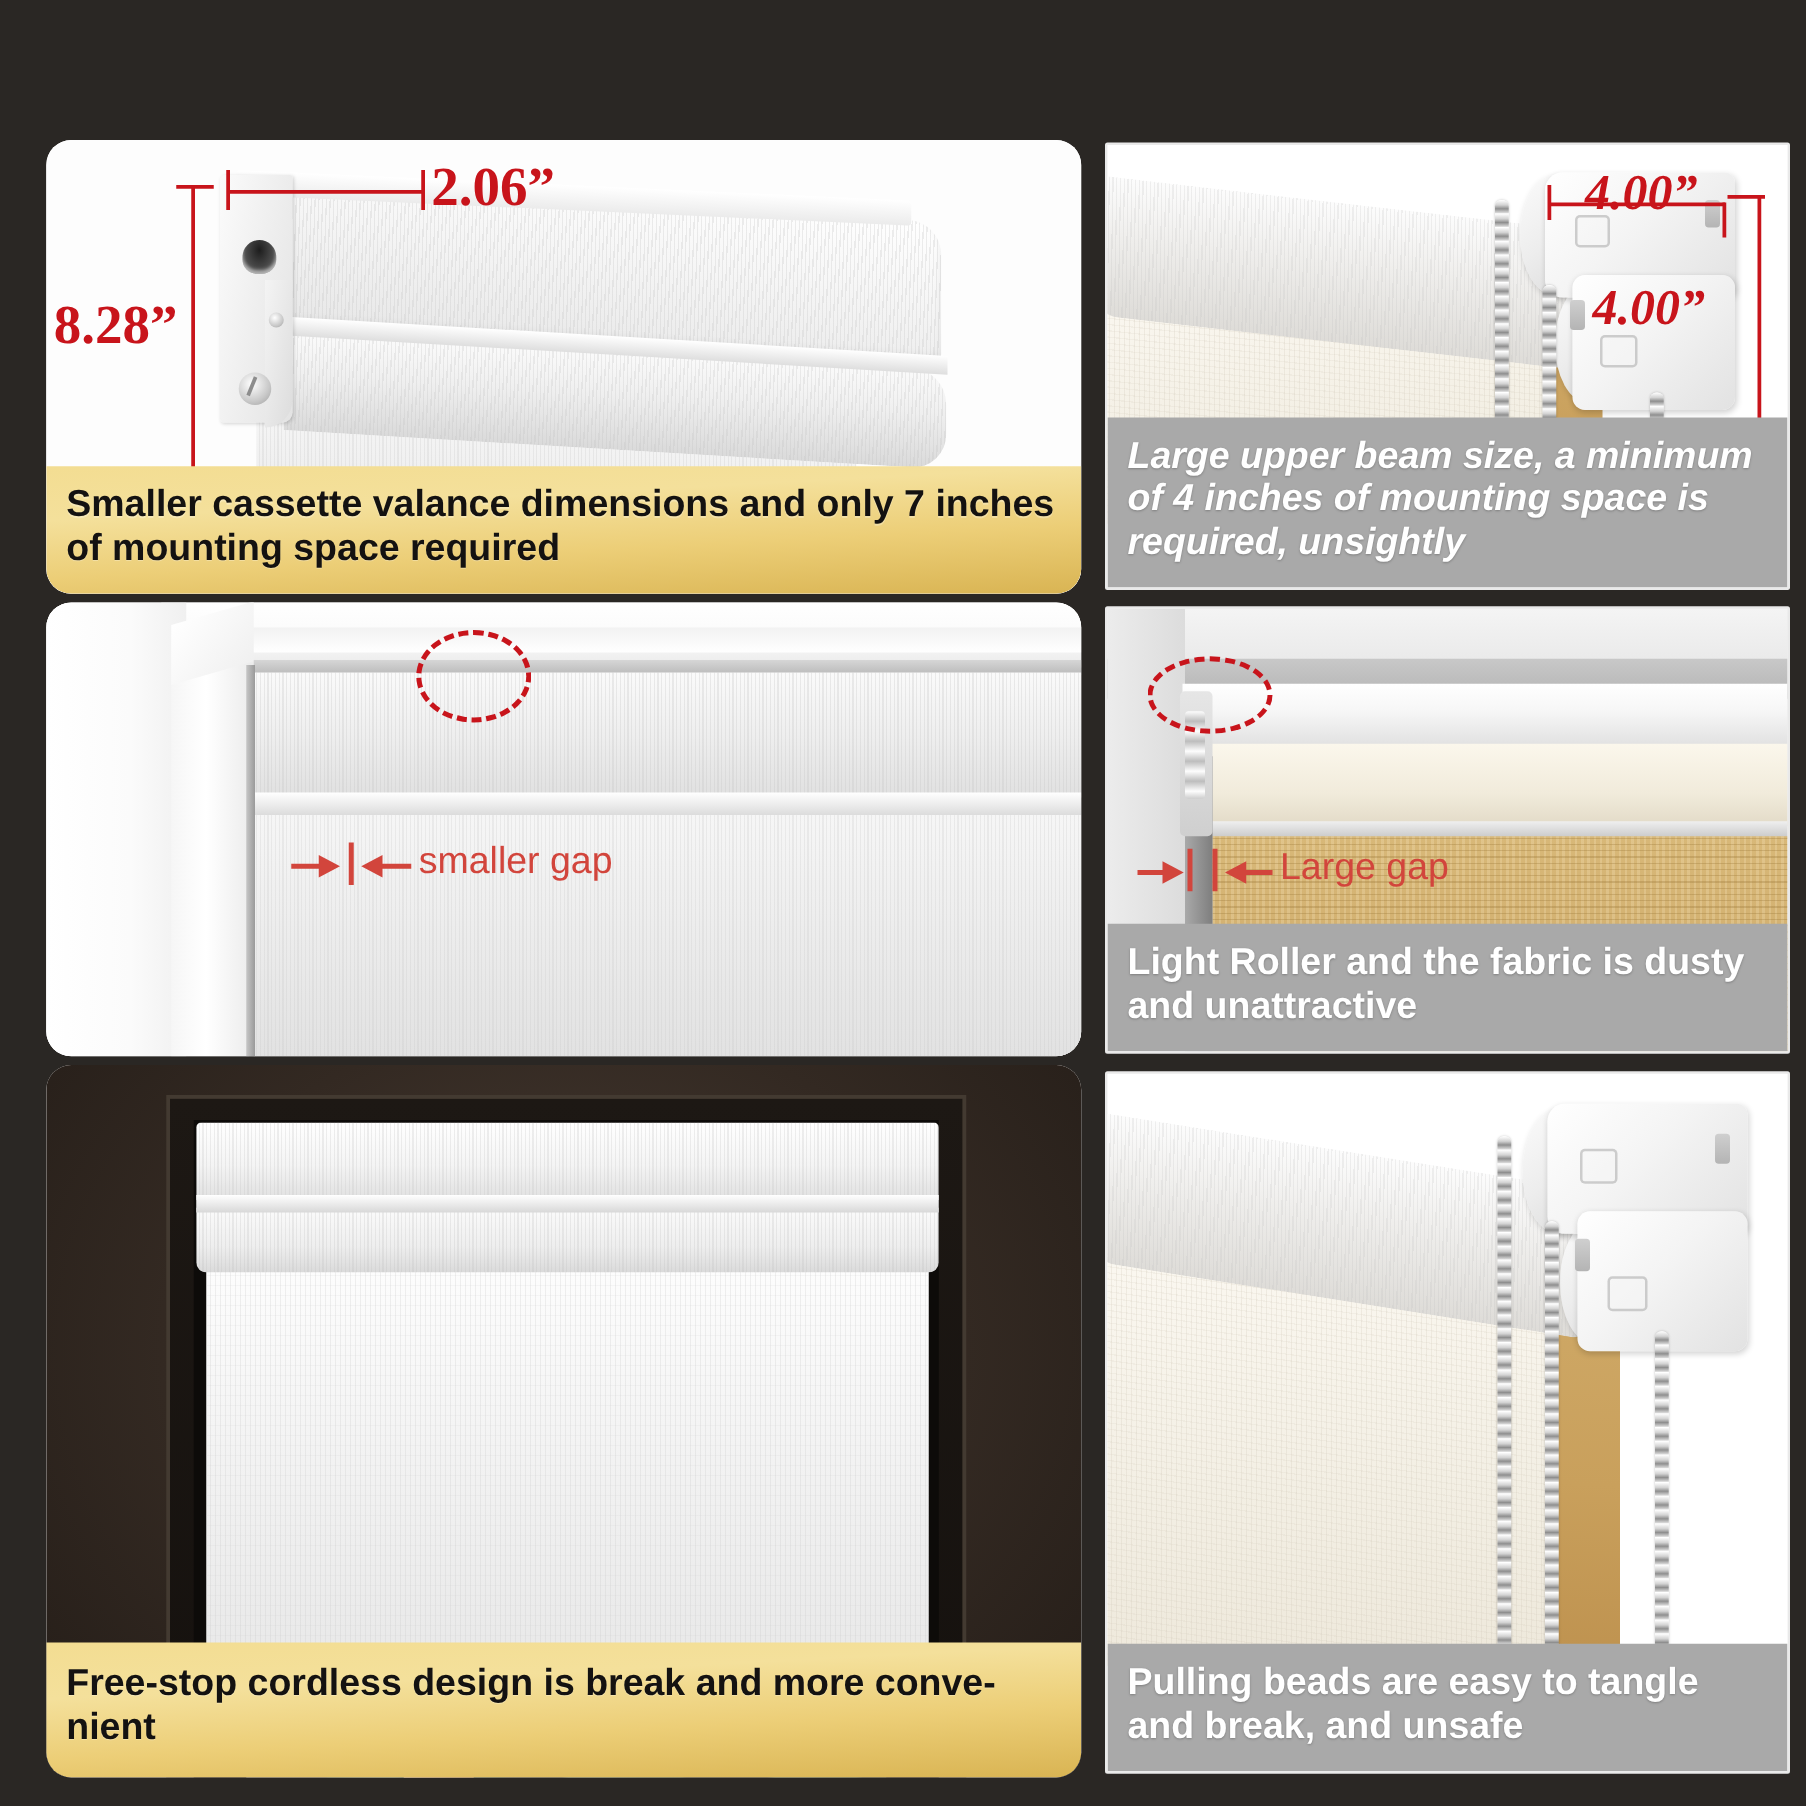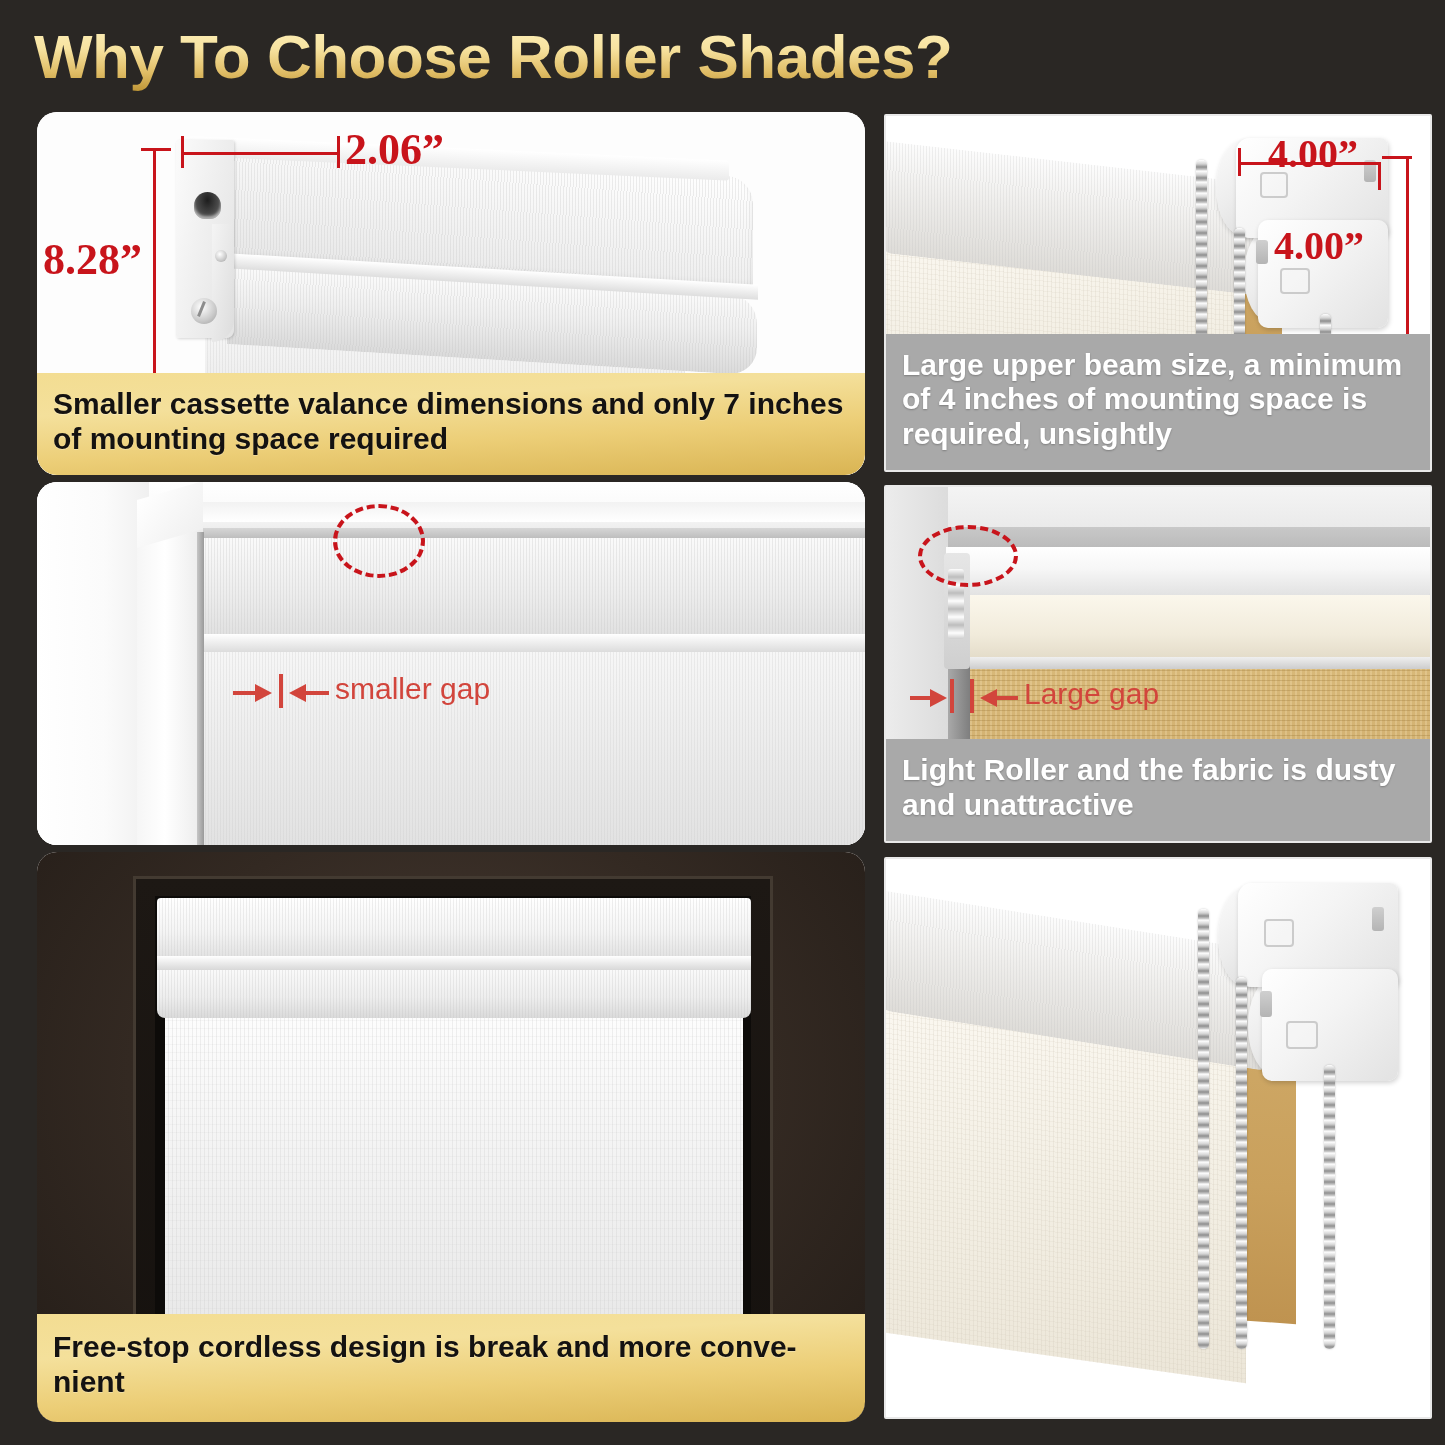--- a/index.html
+++ b/index.html
@@ -65,21 +65,21 @@
   .card.l2 { top: 382px; height: 363px; }
   .card.l3 { top: 752px; height: 570px; }
 
   
   .card.right {
     left: 872px;
     width: 548px;
     border: 2px solid #e9e9e9;
     border-radius: 2px;
   }
-  .card.r1 { top: 14px;  height: 358px; }
+  .card.r1 { top: 14px;  height: 358px; font-style: italic; }
   .card.r2 { top: 385px; height: 358px; }
   .card.r3 { top: 757px; height: 562px; }
 
   .photo {
     position: absolute;
     left: 0; top: 0; right: 0; bottom: 0;
     overflow: hidden;
   }
 
   
@@ -516,21 +516,20 @@
     background: linear-gradient(180deg,#c9d6cf,#8c9a93);
     border-radius: 3px;
     z-index: 15;
   }
 </style>
 </head>
 <body>
 
 <div class="page">
 
-  <div class="title">Why To Choose Roller Shades?</div>
 
   <div class="grid">
 
     <div class="card left l1 p1">
       <div class="photo">
         <div class="bg"></div>
         <div class="topface"></div>
         <div class="upperband"></div>
         <div class="midlip"></div>
         <div class="lowerroll"></div>
@@ -682,16 +681,17 @@
         </div>
         <div class="bracket" style="left:376px; top:110px; width:136px; height:112px; border-radius:10px;">
           <div class="notch" style="left:-2px; top:22px; width:12px; height:26px;"></div>
           <div class="emboss" style="left:24px; top:52px; width:32px; height:28px;"></div>
         </div>
 
         <div class="chain" style="left:312px; top:50px; height:440px;"></div>
         <div class="chain" style="left:350px; top:118px; height:372px;"></div>
         <div class="chain" style="left:438px; top:206px; height:284px;"></div>
       </div>
+      <div class="caption grey">Pulling beads are easy to tangle and break, and unsafe</div>
     </div>
 
   </div>
 </div>
 
 </body></html>

